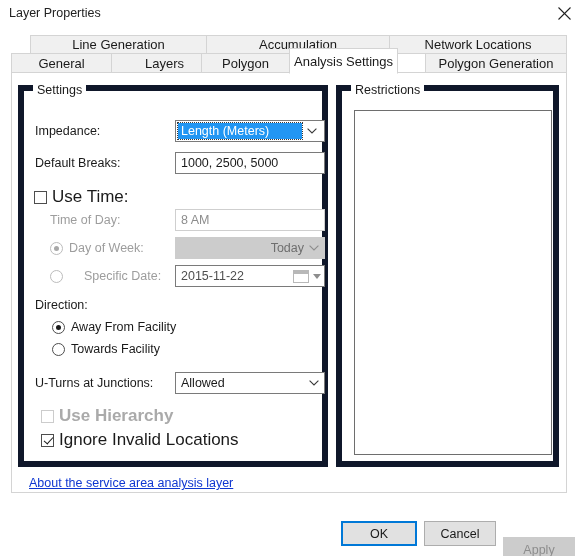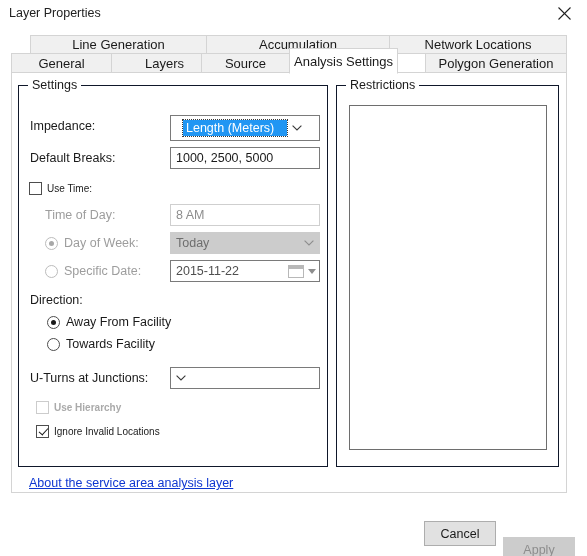--- a/index.html
+++ b/index.html
@@ -79,21 +79,21 @@
     width: 556px; height: 421px;
     box-sizing: border-box;
     background: #ffffff;
     border: 1px solid #d4d4d4;
   }
 
   
   .groupbox {
     position: absolute;
     box-sizing: border-box;
-    border: 1px solid #0f172a;
+    border: 6px solid #0f172a;
   }
   .groupbox > .gb-title {
     position: absolute;
     top: -8px; left: 9px;
     background: #ffffff;
     padding: 0 4px;
     font-size: 12.5px;
     color: #1a1a1a;
     white-space: nowrap;
   }
@@ -149,26 +149,26 @@
     width: 20px;
     display: flex;
     align-items: center;
     justify-content: center;
     flex: 0 0 20px;
   }
   .combo.disabled {
     background: #cccccc;
     border: 1px solid #cccccc;
   }
-  .combo.disabled .combo-text { color: #6e6e6e; }
+  .combo.disabled .combo-text { color: #6e6e6e; text-align: right; }
 
   
   .combo.focused {
     border: 1px solid #7a7a7a;
-    padding: 12px;
+    padding: 2px;
   }
   .combo.focused .sel-wrap {
     flex: 1 1 auto;
     outline: 1px dotted #3a3a3a;
     outline-offset: 0px;
     background: #2196f3;
     height: 16px;
     display: flex;
     align-items: center;
     overflow: hidden;
@@ -227,21 +227,21 @@
   .cb-box.disabled { border-color: #cccccc; }
   .cb-box.checked::after {
     content: "";
     position: absolute;
     left: 4px; top: 0px;
     width: 4px; height: 8px;
     border: solid #1a1a1a;
     border-width: 0 1.6px 1.6px 0;
     transform: rotate(42deg);
   }
-  .cb-label { font-size: 10px; color: #1a1a1a; }
+  .cb-label { font-size: 17px; color: #1a1a1a; }
   .cb-label.disabled { color: #aaaaaa; }
 
   
   .rb-row {
     position: absolute;
     display: flex;
     align-items: flex-end;
     white-space: nowrap;
   }
   .rb-circle {
@@ -344,21 +344,21 @@
       <span>Network Locations</span>
     </div>
 
     <div class="tab" style="left:0px; top:18px; width:101px; height:20px;">
       <span>General</span>
     </div>
     <div class="tab" style="left:100px; top:18px; width:107px; height:20px;">
       <span>Layers</span>
     </div>
     <div class="tab" style="left:190px; top:18px; width:89px; height:20px;">
-      <span>Source</span>
+      <span>Polygon</span>
     </div>
     <div class="tab selected" style="left:278px; top:13px; width:109px; height:26px;">
       <span>Analysis Settings</span>
     </div>
     <div class="tab" style="left:414px; top:18px; width:142px; height:20px;">
       <span>Polygon Generation</span>
     </div>
   </div>
 
   <div class="tabpanel">
@@ -395,21 +395,21 @@
       </div>
       <div class="combo disabled" style="left:151px; top:146px; width:150px; height:22px;">
         <span class="combo-text">Today</span>
         <span class="arrow">
           <svg class="chev" width="10" height="6" viewBox="0 0 10 6">
             <polyline points="0.6,0.6 5,5 9.4,0.6" fill="none" stroke="#8d8d8d" stroke-width="1.1"></polyline>
           </svg>
         </span>
       </div>
 
-      <div class="rb-row" style="left:26px; top:178px;">
+      <div class="rb-row" style="left:26px; top:178px;gap:15px;">
         <span class="rb-circle disabled"></span>
         <span class="rb-label disabled">Specific Date:</span>
       </div>
       <div class="datebox" style="left:151px; top:174px; width:150px; height:22px;">
         <span class="dt-text">2015-11-22</span>
         <span class="cal-icon"></span>
         <span class="dt-arrow">
           <svg class="chev" width="8" height="5" viewBox="0 0 8 5">
             <polygon points="0,0 8,0 4,5" fill="#8d8d8d"></polygon>
           </svg>
@@ -421,20 +421,21 @@
         <span class="rb-circle selected"></span>
         <span class="rb-label">Away From Facility</span>
       </div>
       <div class="rb-row" style="left:28px; top:251px;">
         <span class="rb-circle"></span>
         <span class="rb-label">Towards Facility</span>
       </div>
 
       <div class="lbl" style="left:11px; top:285px;">U-Turns at Junctions:</div>
       <div class="combo" style="left:151px; top:281px; width:150px; height:22px;">
+        <span class="combo-text">Allowed</span>
         <span class="arrow">
           <svg class="chev" width="10" height="6" viewBox="0 0 10 6">
             <polyline points="0.6,0.6 5,5 9.4,0.6" fill="none" stroke="#3a3a3a" stroke-width="1.1"></polyline>
           </svg>
         </span>
       </div>
 
       <div class="cb-row" style="left:17px; top:315px;font-weight:bold;">
         <span class="cb-box disabled"></span>
         <span class="cb-label disabled">Use Hierarchy</span>
@@ -448,20 +449,23 @@
 
     <div class="groupbox" style="left:324px; top:12px; width:223px; height:382px;">
       <div class="gb-title">Restrictions</div>
       <div class="listbox" style="left:12px; top:19px; width:198px; height:345px;"></div>
     </div>
 
     <div class="link" style="left:17px; top:403px;">About the service area analysis layer</div>
   </div>
 
   <div class="btnbar">
+    <div class="btn default" style="left:341px; top:24px; width:76px;">
+      <span>OK</span>
+    </div>
     <div class="btn" style="left:424px; top:24px; width:72px;">
       <span>Cancel</span>
     </div>
     <div class="btn disabled" style="left:503px; top:24px; width:72px;margin-top:16px;">
       <span>Apply</span>
     </div>
   </div>
 
 </div>
 

